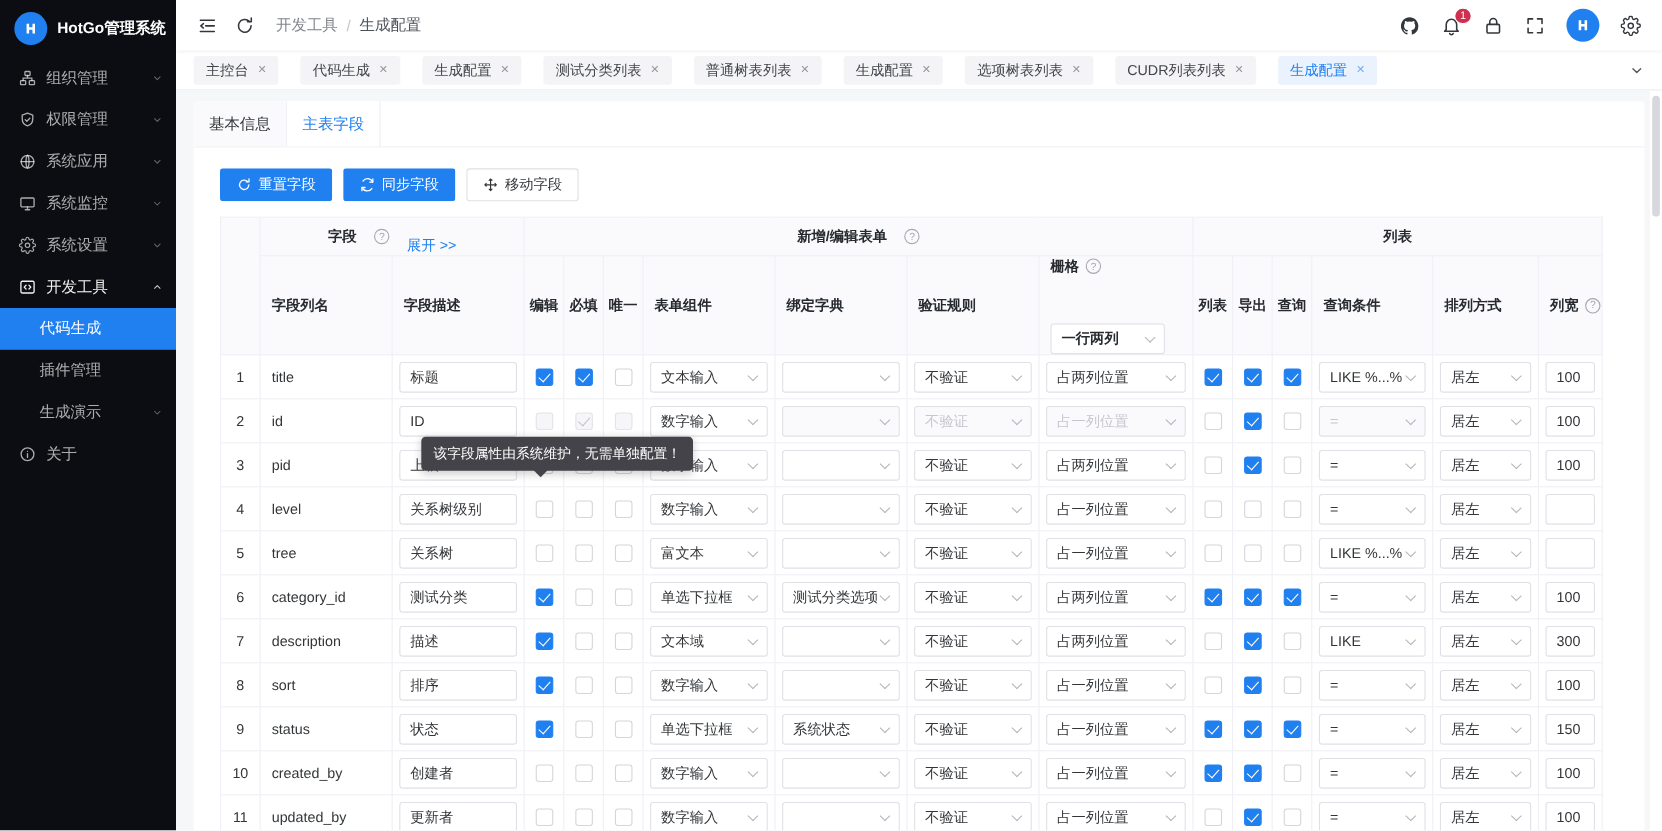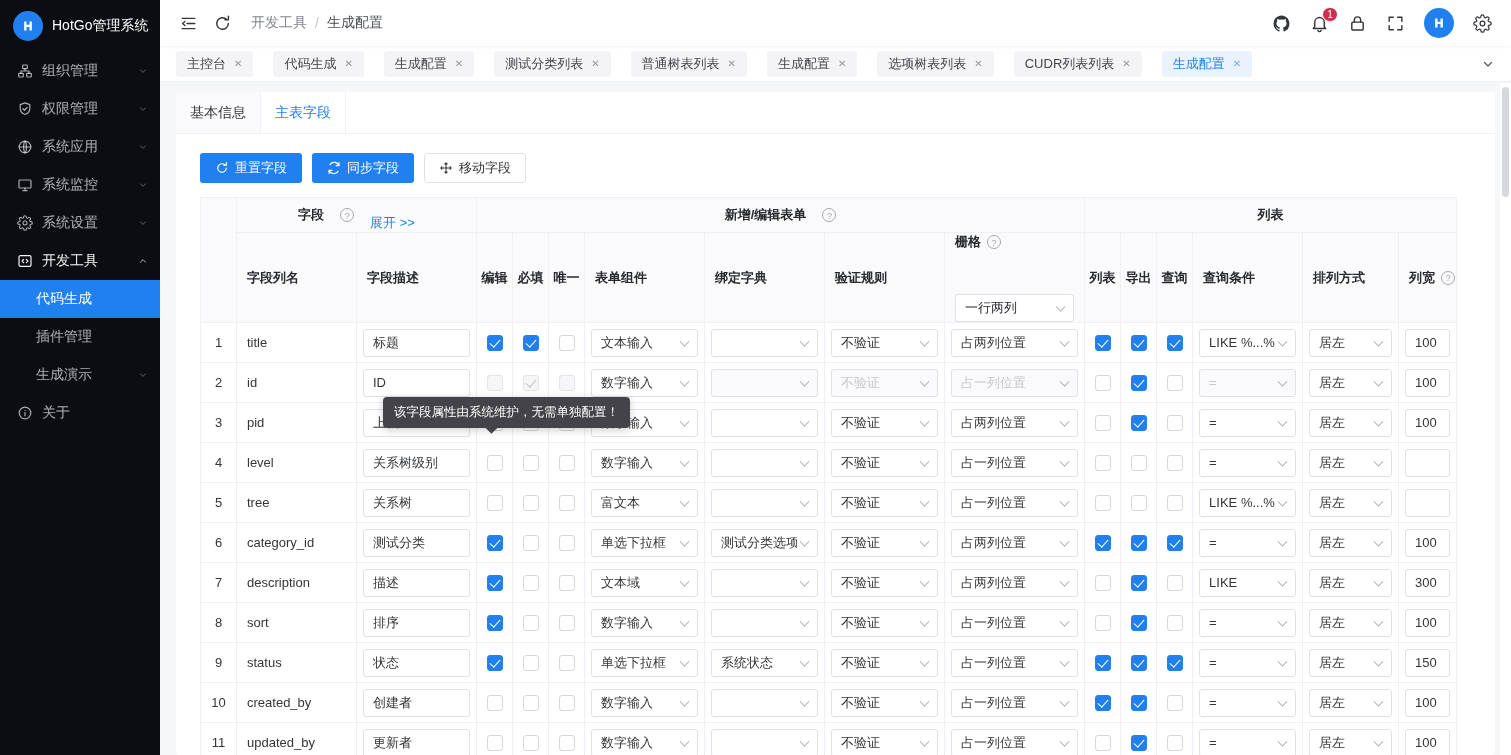--- a/index.html
+++ b/index.html
@@ -5,21 +5,21 @@
 * { box-sizing:border-box; margin:0; padding:0; }
 html,body { width:1511px; height:755px; overflow:hidden; }
 body { font-family:"Liberation Sans","DejaVu Sans",sans-serif; font-size:14px; color:#333639; background:#f5f7f9; position:relative; }
 .app { display:flex; width:100%; height:100%; }
 
 
 .sidebar { width:160px; flex:none; background:#0c0d12; display:flex; flex-direction:column; overflow:hidden; }
 .logo-row { height:52px; display:flex; align-items:center; gap:9px; padding:0 13px; flex:none; cursor:pointer; }
 .logo-circle { width:30px; height:30px; border-radius:50%; background:#2080f0; display:flex; align-items:center; justify-content:center; flex:none; }
 .logo-circle svg { width:20px; height:20px; display:block; }
-.app-title { color:#fff; font-size:14px; font-weight:400; white-space:nowrap; }
+.app-title { color:#fff; font-size:14px; font-weight:700; white-space:nowrap; }
 .side-item { height:38px; display:flex; align-items:center; gap:9px; padding:0 12px 0 17px; font-size:14px; color:rgba(255,255,255,.66); cursor:pointer; white-space:nowrap; }
 .side-item .icon { width:16px; height:16px; flex:none; }
 .icon svg { width:100%; height:100%; display:block; }
 .side-label { flex:1; overflow:hidden; }
 .side-item .chev { width:10px; height:10px; color:rgba(255,255,255,.38); flex:none; }
 .side-item .chev.up { transform:rotate(180deg); }
 .side-item.expanded { color:rgba(255,255,255,.95); }
 .side-item.expanded .chev { color:rgba(255,255,255,.8); }
 .side-item.child { padding-left:36px; }
 .side-item.active { background:#2080f0; color:#fff; }
@@ -89,21 +89,21 @@
 .cb.disabled { background:#f6f6f9; border-color:#e3e3e8; cursor:not-allowed; }
 .cb.checked.disabled { background:#f6f6f9; border-color:#e3e3e8; }
 .cb.checked.disabled::after { border-color:#c3c4ca; }
 
 .gh-inner { display:flex; align-items:center; justify-content:center; gap:16px; }
 .qicon { width:14px; height:14px; border:1px solid #a6a8af; border-radius:50%; color:#a6a8af; font-size:9.5px; display:inline-flex; align-items:center; justify-content:center; font-weight:400; flex:none; }
 .qicon::after { content:"?"; }
 .link { color:#2080f0; font-weight:400; cursor:pointer;margin-top:16px; }
 .grid-hd { display:flex; flex-direction:column; justify-content:center; gap:7px; padding:0 10px; height:100%; }
 .hrow { display:flex; align-items:center; gap:6px; }
-.grid-hd .sel { width:119px; font-weight:400;margin-top:36px; }
+.grid-hd .sel { width:104px; font-weight:700;margin-top:36px; }
 
 
 .tooltip { position:absolute; left:383px; top:397px; background:#434349; color:#fff; font-size:12.5px; padding:7px 11px; border-radius:4px; white-space:nowrap; z-index:60; box-shadow:0 2px 8px rgba(0,0,0,.2); }
 .tooltip::after { content:""; position:absolute; left:104px; bottom:-4px; width:9px; height:9px; background:#434349; transform:rotate(45deg); }
 .v-track { position:absolute; right:0; top:83px; width:11px; height:672px; background:#fff; z-index:50; }
 .v-thumb { position:absolute; right:2px; top:4px; width:7px; height:110px; background:#d7d8dd; border-radius:4px; cursor:pointer; }
 </style>
 </head>
 <body>
 

